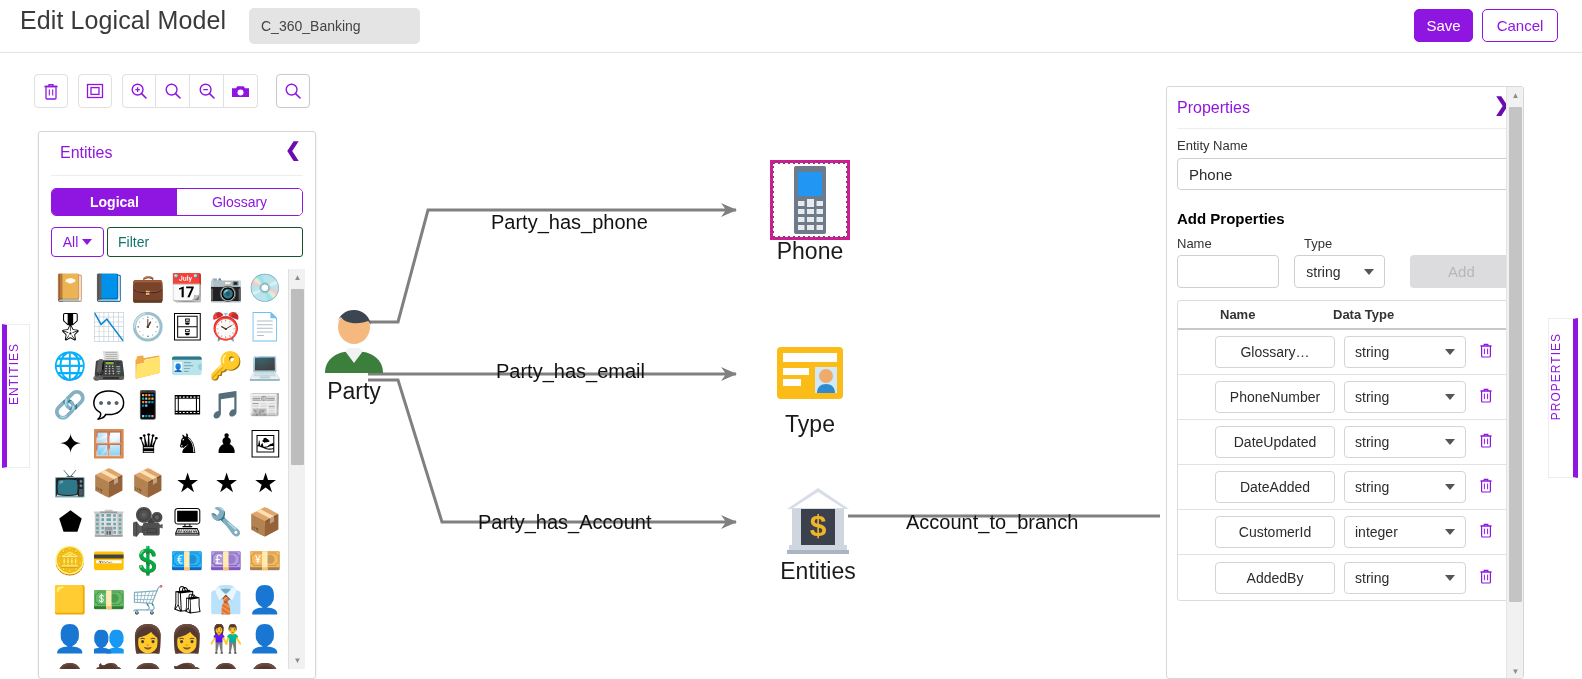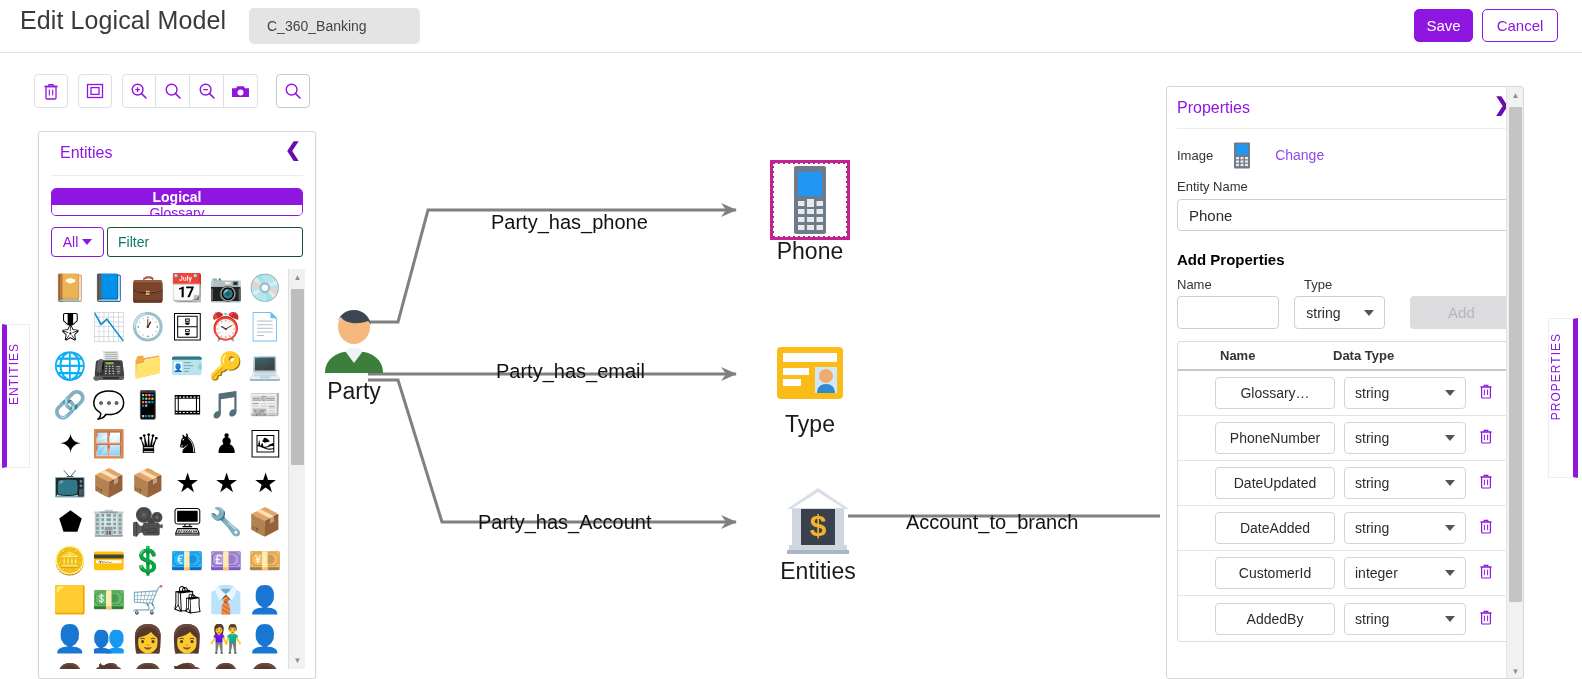--- a/index.html
+++ b/index.html
@@ -27,21 +27,21 @@
     position: absolute; left: 20px; top: 6px;
     font-size: 25px; color: #3a3a3a; font-weight: 400;
     letter-spacing: 0.1px;
   }
   .model-name-box {
     position: absolute; left: 249px; top: 8px;
     width: 171px; height: 36px;
     background: #e4e4e4;
     border-radius: 5px;
     display: flex; align-items: center;
-    padding-left: 18px;
+    padding-left: 12px;
     font-size: 14px; color: #444; 
   }
   .btn-save {
     position: absolute; left: 1414px; top: 9px;
     width: 59px; height: 33px;
     background: #8f16e0;
     border: 1px solid #8f16e0;
     border-radius: 5px;
     color: #fff; font-size: 15px;
     display: flex; align-items: center; justify-content: center;
@@ -179,21 +179,20 @@
     color: #6a0dad; font-size: 19px; font-weight: bold;
     cursor: pointer; line-height: 1;
   }
   .ep-tabs {
     margin: 12px 12px 0 12px;
     display: flex;
     border: 1px solid #8f16e0;
     border-radius: 5px;
     overflow: hidden;
     height: 28px;
-    flex-direction: column;
   }
   .ep-tab {
     flex: 1; display: flex; align-items: center; justify-content: center;
     font-size: 14px; cursor: pointer;
   }
   .ep-tab.active { background: #8f16e0; color: #fff; font-weight: bold; }
   .ep-tab.inactive { background: #fff; color: #8f16e0; }
   .ep-filterrow {
     margin: 11px 12px 0 12px;
     display: flex; height: 30px;
@@ -723,41 +722,20 @@
       </div>
     </div>
   </div>
 
   <div class="props-panel">
     <div class="pp-header">
       <div class="pp-title">Properties</div>
       <div class="pp-collapse">❯</div>
     </div>
 
-    <div class="pp-row-image">
-      <span class="pp-lbl">Image</span>
-      <span class="pp-img-thumb">
-        <svg width="20" height="27" viewBox="0 0 20 27">
-          <rect x="2" y="0.5" width="16" height="26" rx="1" fill="#6e7b8b"></rect>
-          <rect x="4" y="2.5" width="12" height="10" fill="#2196f3"></rect>
-          <g fill="#e8eaed">
-            <rect x="4" y="15" width="3" height="2.3"></rect>
-              <rect x="8.5" y="15" width="3" height="2.3"></rect>
-              <rect x="13" y="15" width="3" height="2.3"></rect>
-            <rect x="4" y="18.4" width="3" height="2.3"></rect>
-              <rect x="8.5" y="18.4" width="3" height="2.3"></rect>
-              <rect x="13" y="18.4" width="3" height="2.3"></rect>
-            <rect x="4" y="21.8" width="3" height="2.3"></rect>
-              <rect x="8.5" y="21.8" width="3" height="2.3"></rect>
-              <rect x="13" y="21.8" width="3" height="2.3"></rect>
-          </g>
-        </svg>
-      </span>
-      <span class="pp-change">Change</span>
-    </div>
 
     <div class="pp-entity-lbl">Entity Name</div>
     <div class="pp-entity-input">
       <span>Phone</span>
     </div>
 
     <div class="pp-addprops">Add Properties</div>
     <div class="pp-add-head">
       <span class="c1">Name</span>
       <span class="c2">Type</span>

